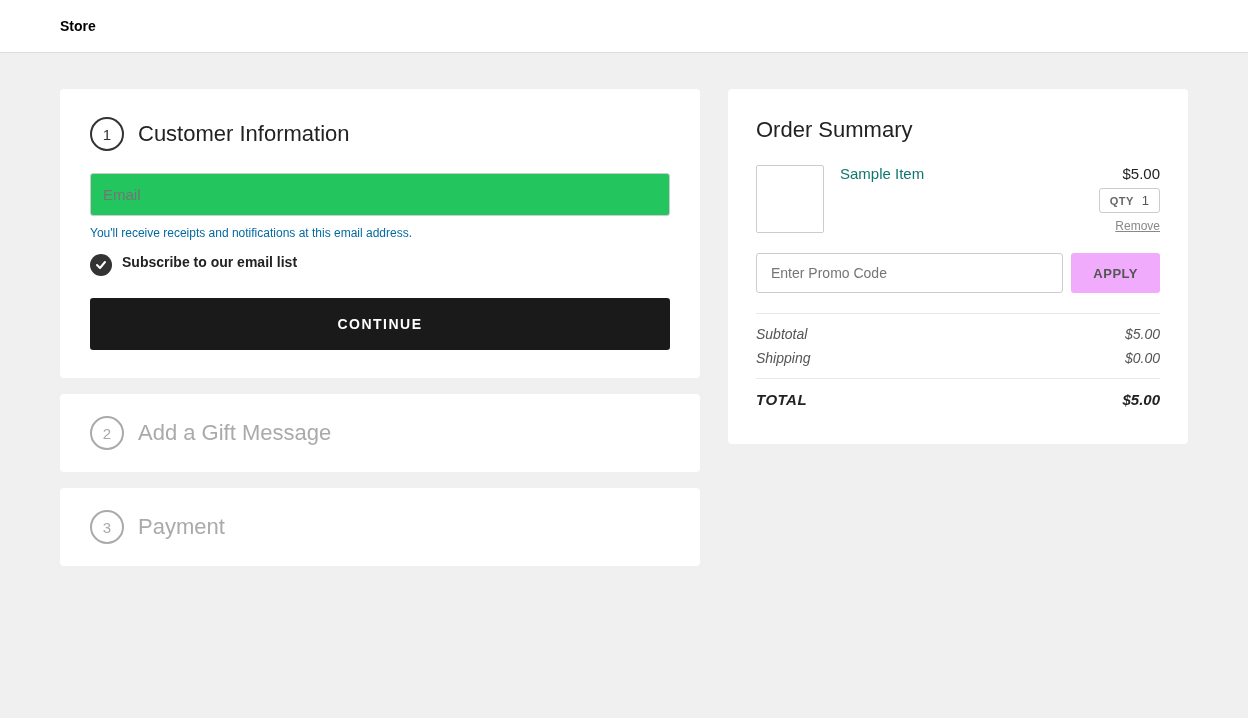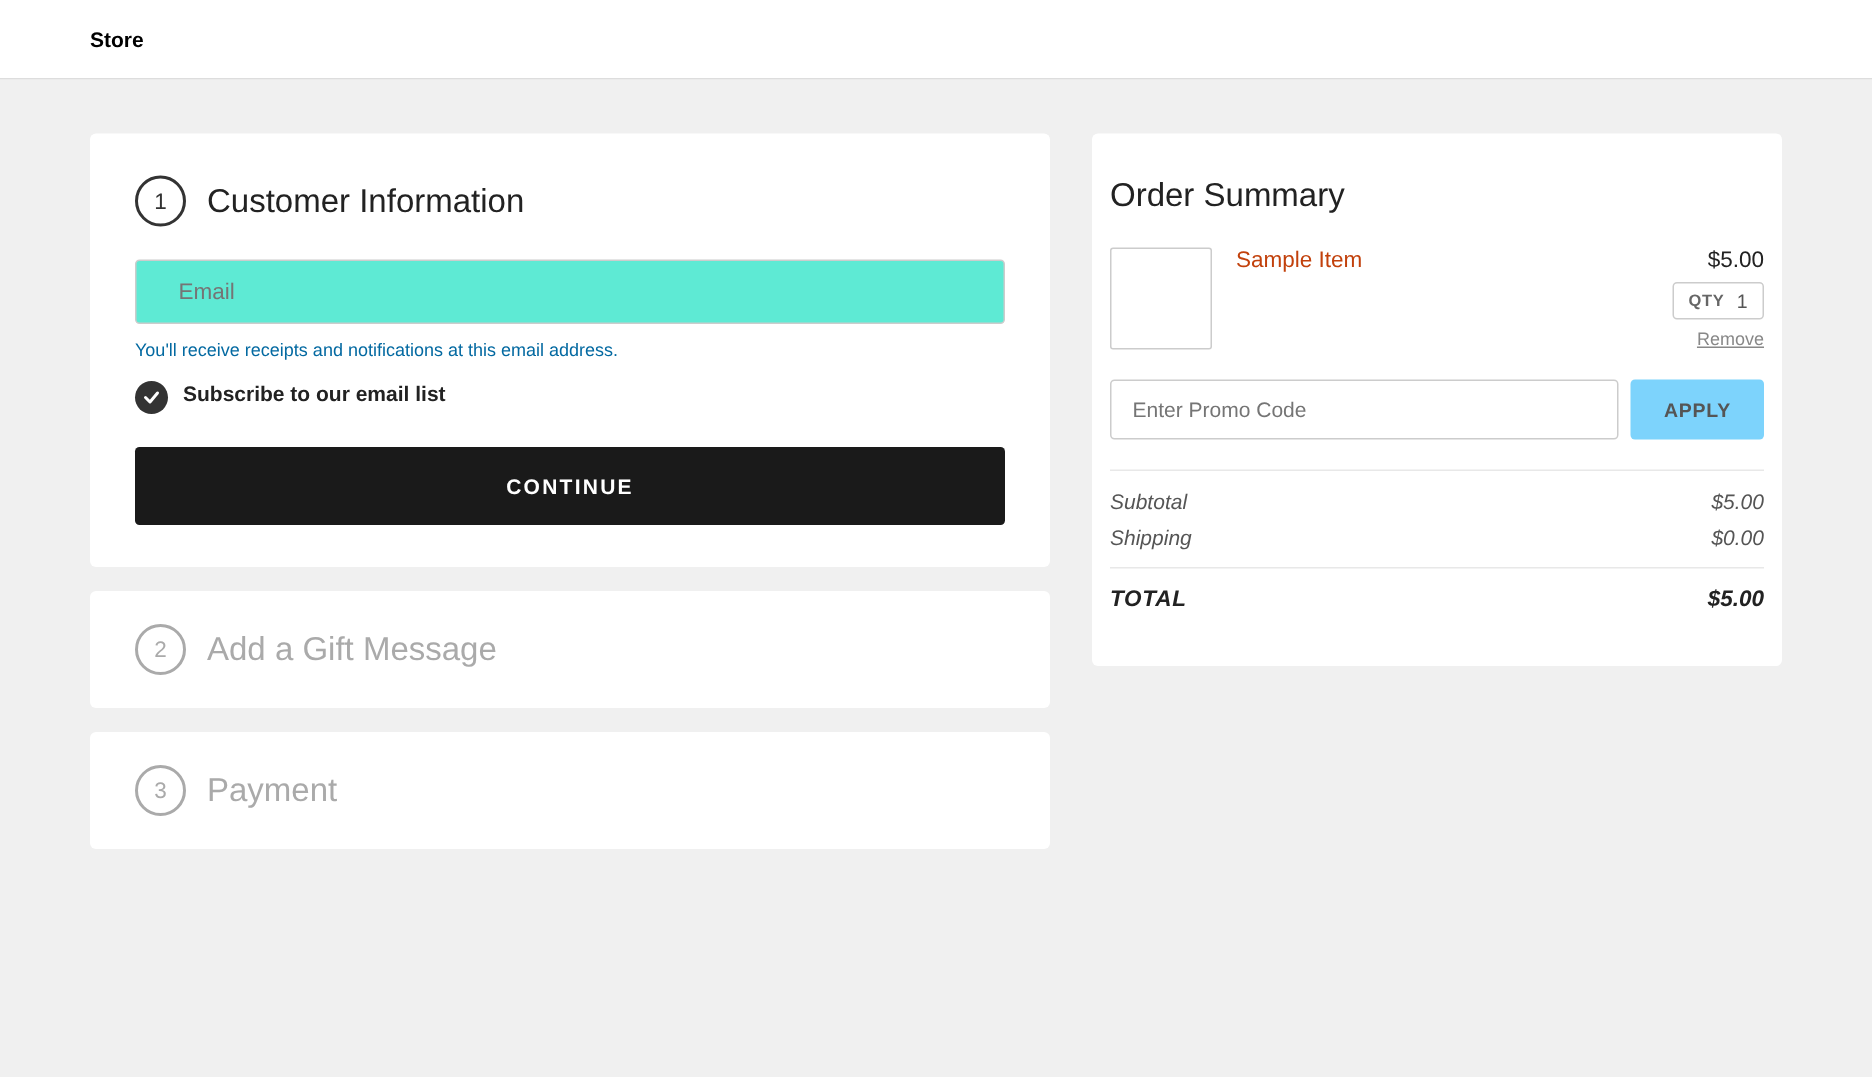--- a/index.html
+++ b/index.html
@@ -70,27 +70,27 @@
       color: #222;
     }
     .section-title.inactive {
       color: #aaa;
     }
     .form-group {
       margin-bottom: 10px;
     }
     .form-input {
       width: 100%;
-      padding: 12px 28px;
+      padding: 12px 12px;
       border: 1px solid #ccc;
       border-radius: 3px;
       font-size: 15px;
       color: #555;
       outline: none;
-      background: #5eead4;
+      background: #22c55e;
     }
     .helper-text {
       font-size: 12px;
       color: #0369a1;
       margin-top: 7px;
       margin-bottom: 14px;
     }
     .checkbox-row {
       display: flex;
       gap: 10px;
@@ -132,21 +132,21 @@
     .card.collapsed {
       padding: 22px 30px;
     }
     .card.collapsed .section-header {
       margin-bottom: 0;
     }
     
     .order-summary-card {
       background: #fff;
       border-radius: 4px;
-      padding: 28px 12px;
+      padding: 28px 28px;
     }
     .order-title {
       font-size: 22px;
       font-weight: 400;
       color: #222;
       margin-bottom: 22px;
     }
     .order-item {
       display: flex;
       align-items: flex-start;
@@ -159,21 +159,21 @@
       border: 1px solid #ccc;
       background: #fff;
       flex-shrink: 0;
       border-radius: 2px;
     }
     .item-details {
       flex: 1;
     }
     .item-name {
       font-size: 15px;
-      color: #c2410c;
+      color: #0f766e;
       margin-bottom: 6px;
     }
     .item-price-row {
       display: flex;
       justify-content: space-between;
       align-items: flex-start;
     }
     .item-right {
       display: flex;
       flex-direction: column;
@@ -221,21 +221,21 @@
       padding: 11px 14px;
       border: 1px solid #ccc;
       border-radius: 3px;
       font-size: 14px;
       color: #888;
       outline: none;
       background: #fff;
     }
     .apply-btn {
       padding: 11px 22px;
-      background: #7dd3fc;
+      background: #f0abfc;
       border: none;
       border-radius: 3px;
       font-size: 13px;
       font-weight: 700;
       letter-spacing: 0.5px;
       color: #555;
       cursor: pointer;
       text-transform: uppercase;
     }
     .divider {

